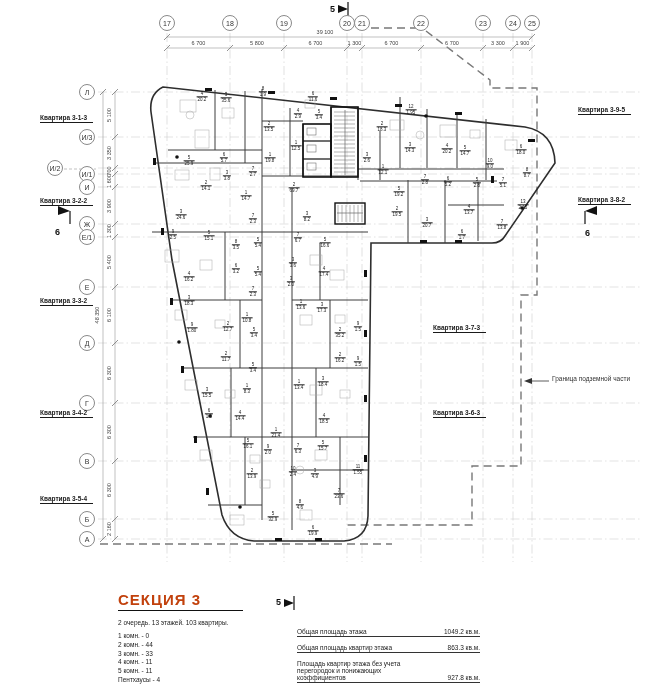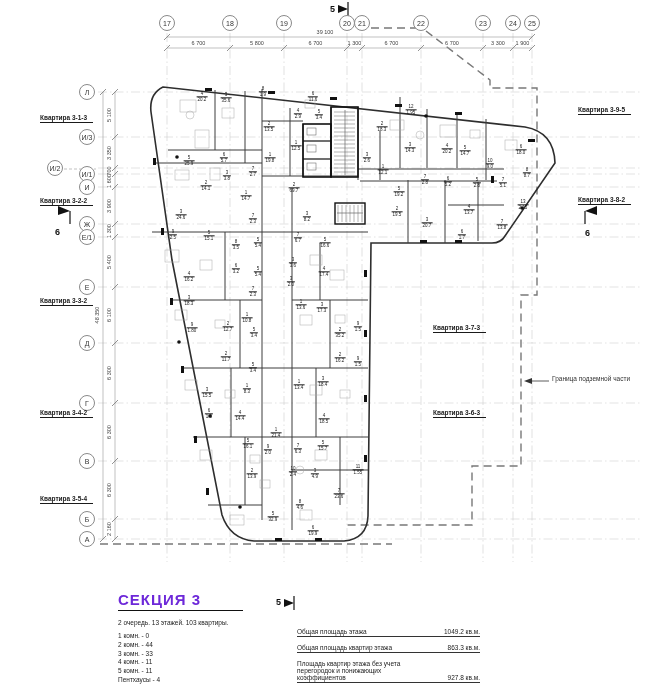--- a/index.html
+++ b/index.html
@@ -13,21 +13,21 @@
   .dimlab.rot{transform:translate(-50%,-50%) rotate(-90deg);}
   .apt{position:absolute;font-size:6.5px;font-weight:bold;color:#1a1a1a;white-space:nowrap;
        border-bottom:1px solid #1a1a1a;padding:0 6px 1px 0;}
   .rlab{position:absolute;transform:translate(-50%,-50%);text-align:center;font-size:4.5px;
         line-height:1.15;color:#1b1b1b;white-space:nowrap;}
   .rlab .rn{display:block;border-bottom:0.5px solid #1b1b1b;padding:0 1.5px;}
   .rlab .ra{display:block;padding:0 1px;}
   .secnum{position:absolute;font-size:9px;font-weight:bold;color:#111;}
   .bound{position:absolute;left:552px;top:375px;font-size:6.5px;color:#333;white-space:nowrap;}
   .legend{position:absolute;left:118px;top:591px;z-index:2;width:520px;}
-  .legend-title{font-size:15px;font-weight:bold;letter-spacing:1px;color:#6d28d9;
+  .legend-title{font-size:15px;font-weight:bold;letter-spacing:1px;color:#c2410c;
                 border-bottom:1.5px solid #111;display:inline-block;padding:0 42px 2px 0;}
   .legend-sub{font-size:6.5px;margin-top:8px;color:#222;}
   #unit-counts{font-size:6.5px;margin-top:6px;line-height:1.35;color:#222;}
   #totals{position:absolute;left:179px;top:37px;width:183px;font-size:6.5px;color:#222;}
   .trow{display:flex;justify-content:space-between;align-items:flex-end;
         border-bottom:0.8px solid #333;margin-bottom:7px;padding-bottom:1px;}
   .trow .tl{max-width:130px;}
   .trow .tv{white-space:nowrap;font-weight:normal;}
 </style>
 </head>

